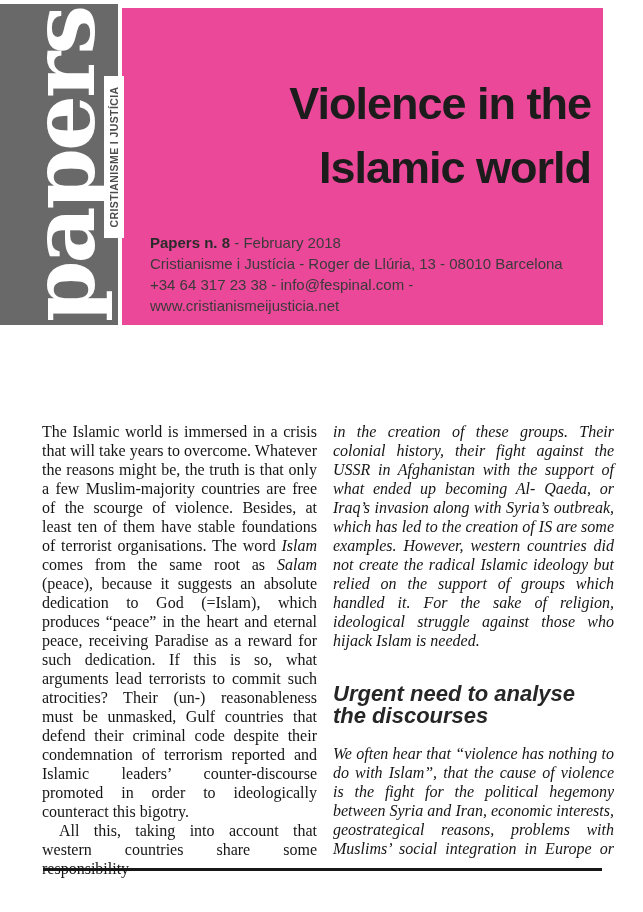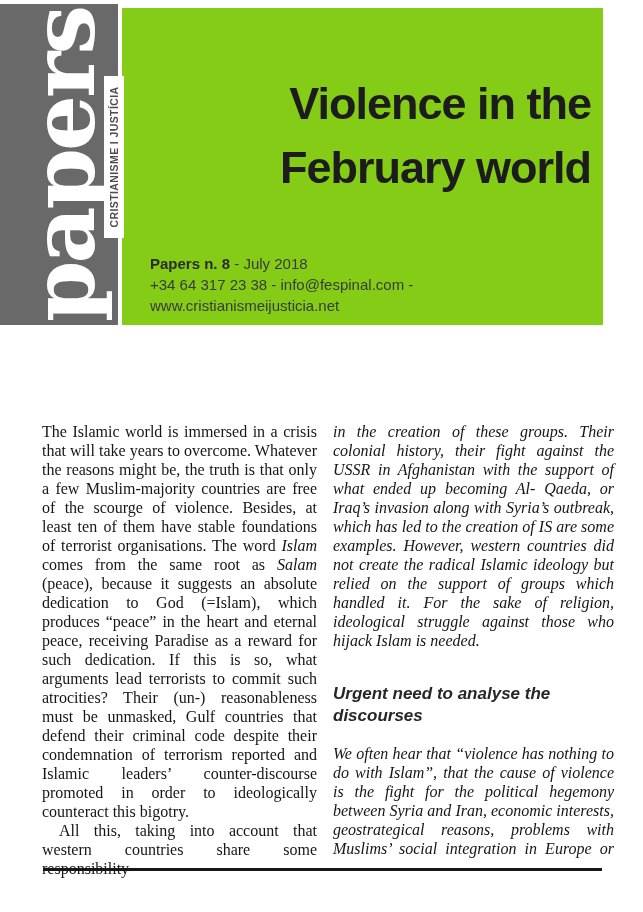--- a/index.html
+++ b/index.html
@@ -27,21 +27,21 @@
     background:#ffffff; z-index:2;
   }
   .org-text {
     position:absolute; top:50%; left:50%;
     transform:translate(-50%,-50%) rotate(-90deg);
     font-family:"Liberation Sans", sans-serif; font-weight:700;
     font-size:10.5px; letter-spacing:0.4px; color:#4d4d4d; white-space:nowrap;
   }
   .title-panel {
     position:absolute; top:8px; left:122px; width:481px; height:317px;
-    background:#84cc16;
+    background:#ec4899;
   }
   .doc-title {
     position:absolute; top:64px; right:12px; text-align:right;
     font-family:"Liberation Sans", sans-serif; font-weight:700;
     font-size:45px; line-height:64px; letter-spacing:-1px; color:#1c1c1c;
     white-space:nowrap;
   }
   .issue-info {
     position:absolute; left:28px; bottom:9px;
     font-family:"Liberation Sans", sans-serif;
@@ -56,21 +56,21 @@
   .body-p {
     margin:0; font-family:"Liberation Serif", serif;
     font-size:16px; line-height:19px; color:#151515;
     text-align:justify; hyphens:auto; -webkit-hyphens:auto;
   }
   .body-p em { font-style:italic; }
   .indent { text-indent:17px; }
   .cont { text-align-last:justify; }
   .subhead {
     margin:33px 0 17px 0; font-family:"Liberation Sans", sans-serif;
-    font-weight:700; font-size:17px; line-height:22px; color:#262626;
+    font-weight:700; font-size:22px; line-height:22px; color:#262626;
     text-align:left;
   }
   .bottom-rule {
     position:absolute; top:868px; left:43px; width:559px; height:3px;
     background:#171717;
   }
 </style>
 </head>
 <body>
 
@@ -79,24 +79,25 @@
   <div class="masthead">
     <div class="logo-block">
       <div class="logo-text">papers</div>
     </div>
     <div class="org-strip">
       <span class="org-text">CRISTIANISME I JUSTÍCIA</span>
     </div>
     <div class="title-panel">
       <div class="doc-title">
         <div>Violence in the</div>
-        <div>February world</div>
+        <div>Islamic world</div>
       </div>
       <div class="issue-info">
-        <div class="info-line"><b>Papers n. 8</b><span> - July 2018</span></div>
+        <div class="info-line"><b>Papers n. 8</b><span> - February 2018</span></div>
+        <div class="info-line">Cristianisme i Justícia - Roger de Llúria, 13 - 08010 Barcelona</div>
         <div class="info-line">+34 64 317 23 38 - info@fespinal.com - www.cristianismeijusticia.net</div>
       </div>
     </div>
   </div>
 
   <div class="columns">
     <div class="col-left">
       <p class="body-p"><span>The Islamic world is immersed in a crisis that will take years to overcome. Whatever the reasons might be, the truth is that only a few Muslim-majority countries are free of the scourge of violence. Besides, at least ten of them have stable foundations of terrorist organisations. The word </span><em>Islam</em><span> comes from the same root as </span><em>Salam</em><span> (peace), because it suggests an absolute dedication to God (=Islam), which produces “peace” in the heart and eternal peace, receiving Paradise as a reward for such dedication. If this is so, what arguments lead terrorists to commit such atrocities? Their (un-) reasonableness must be unmasked, Gulf countries that defend their criminal code despite their condemnation of terrorism reported and Islamic leaders’ counter-discourse promoted in order to ideologically counteract this bigotry.</span></p>
       <p class="body-p indent cont">All this, taking into account that western countries share some responsibility</p>
     </div>

